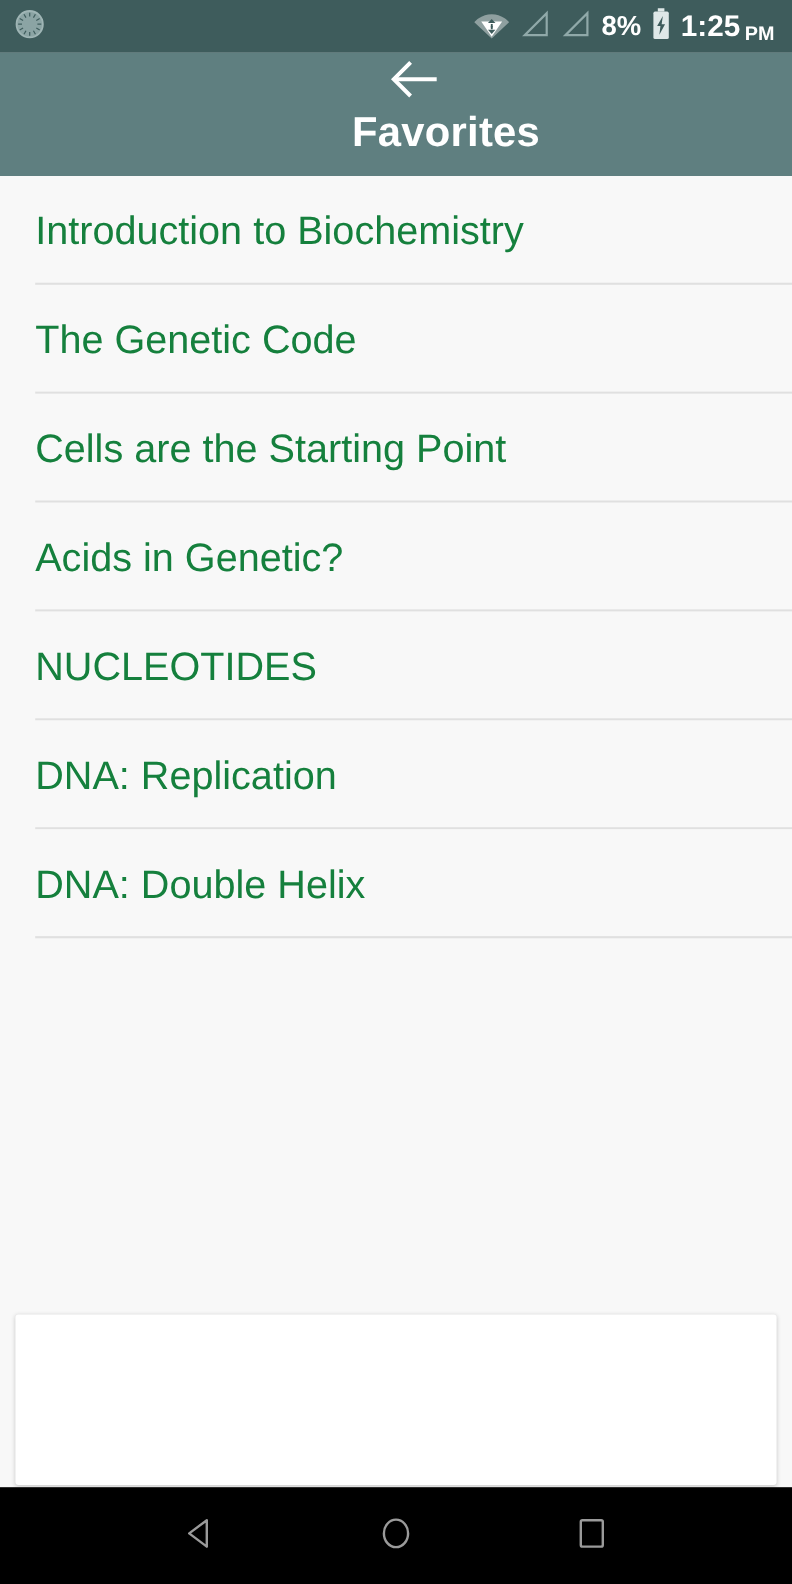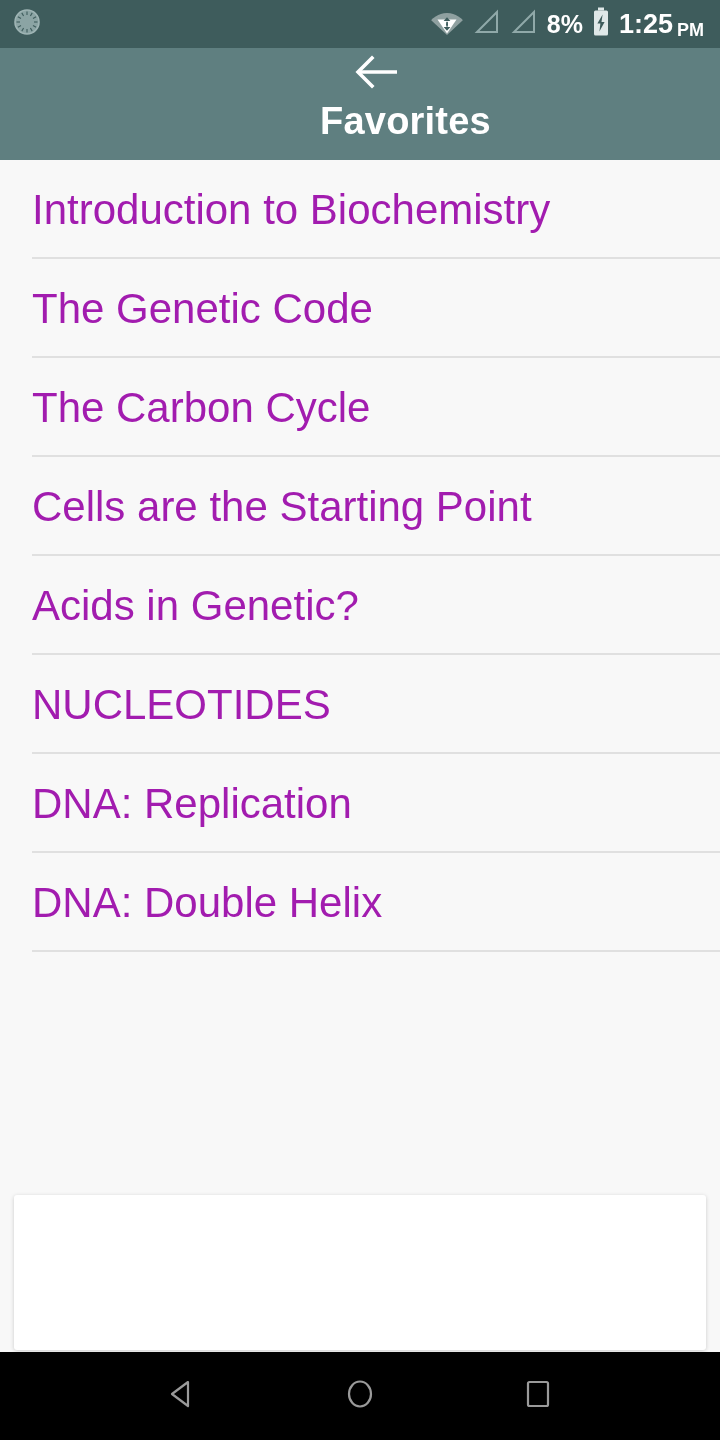--- a/index.html
+++ b/index.html
@@ -56,21 +56,21 @@
   }
   .list-item{
     height:99px;
     display:flex; align-items:center;
     padding-left:32px;
     position:relative;
     cursor:pointer;
     background:#f8f8f8;
   }
   .list-item-label{
-    font-size:42px; color:#a21caf; font-weight:normal;
+    font-size:36px; color:#15803d; font-weight:normal;
     letter-spacing:0px;
   }
   .divider{
     position:absolute; left:32px; right:0; bottom:0;
     height:2px; background:#e0e0e0;
   }
 
   
   .ad-card{
     position:absolute; left:14px; top:1195px;
@@ -179,24 +179,20 @@
   <div class="list">
     <div class="list-item">
       <span class="list-item-label">Introduction to Biochemistry</span>
       <span class="divider"></span>
     </div>
     <div class="list-item">
       <span class="list-item-label">The Genetic Code</span>
       <span class="divider"></span>
     </div>
     <div class="list-item">
-      <span class="list-item-label">The Carbon Cycle</span>
-      <span class="divider"></span>
-    </div>
-    <div class="list-item">
       <span class="list-item-label">Cells are the Starting Point</span>
       <span class="divider"></span>
     </div>
     <div class="list-item">
       <span class="list-item-label">Acids in Genetic?</span>
       <span class="divider"></span>
     </div>
     <div class="list-item">
       <span class="list-item-label">NUCLEOTIDES</span>
       <span class="divider"></span>

